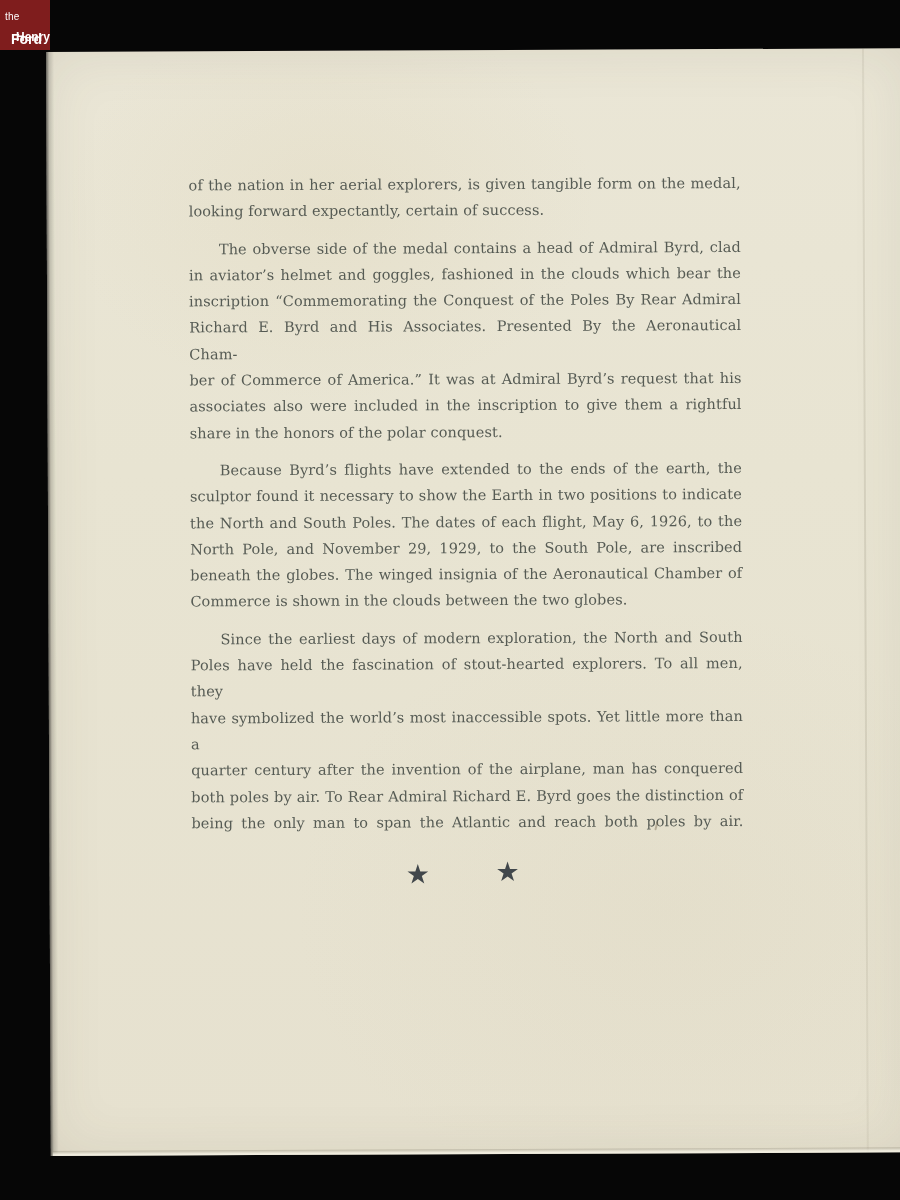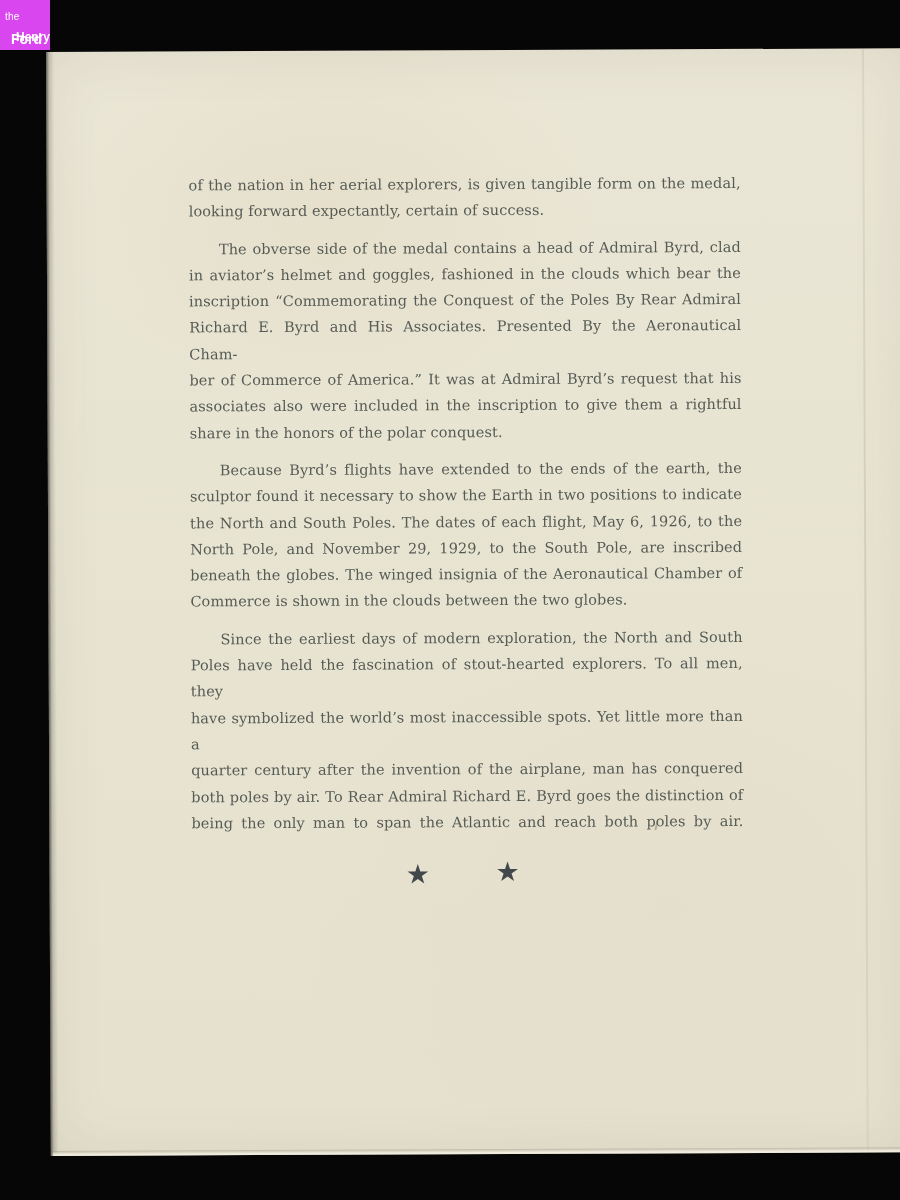--- a/index.html
+++ b/index.html
@@ -68,21 +68,21 @@
     font-size: 27px;
     line-height: 27px;
   }
   .star.s1 { left: 356px; top: 810px; }
   .star.s2 { left: 446px; top: 808px; }
 
   
   .logo {
     position: absolute; left: 0; top: 0;
     width: 50px; height: 50px;
-    background: #d946ef;
+    background: #7f1d1d;
     color: #ffffff;
     font-family: "Liberation Sans", sans-serif;
     z-index: 5;
   }
   .logo .w1 { position: absolute; left: 5px; top: 11px; font-size: 10px; font-weight: normal; letter-spacing: 0.2px; }
   .logo .w2 { position: absolute; left: 16px; top: 30px; font-size: 12px; font-weight: bold; }
   .logo .w3 { position: absolute; left: 11px; top: 31px; font-size: 14px; font-weight: bold; }
 </style>
 </head>
 <body>

